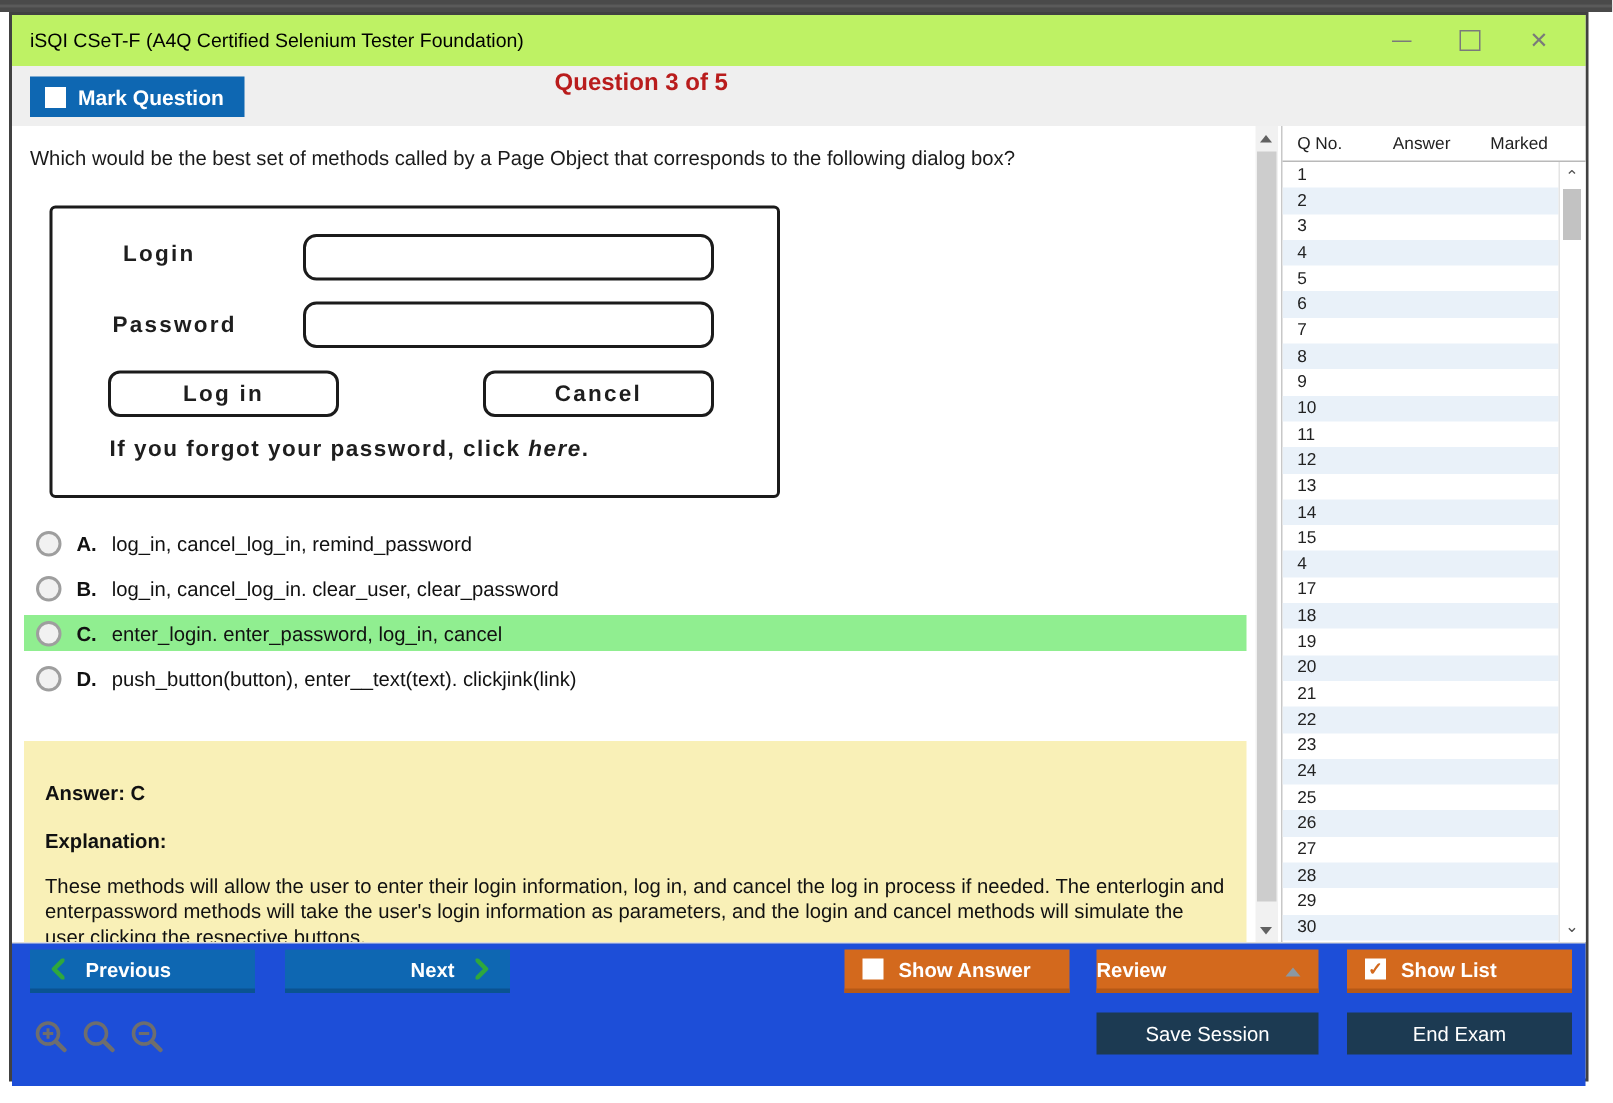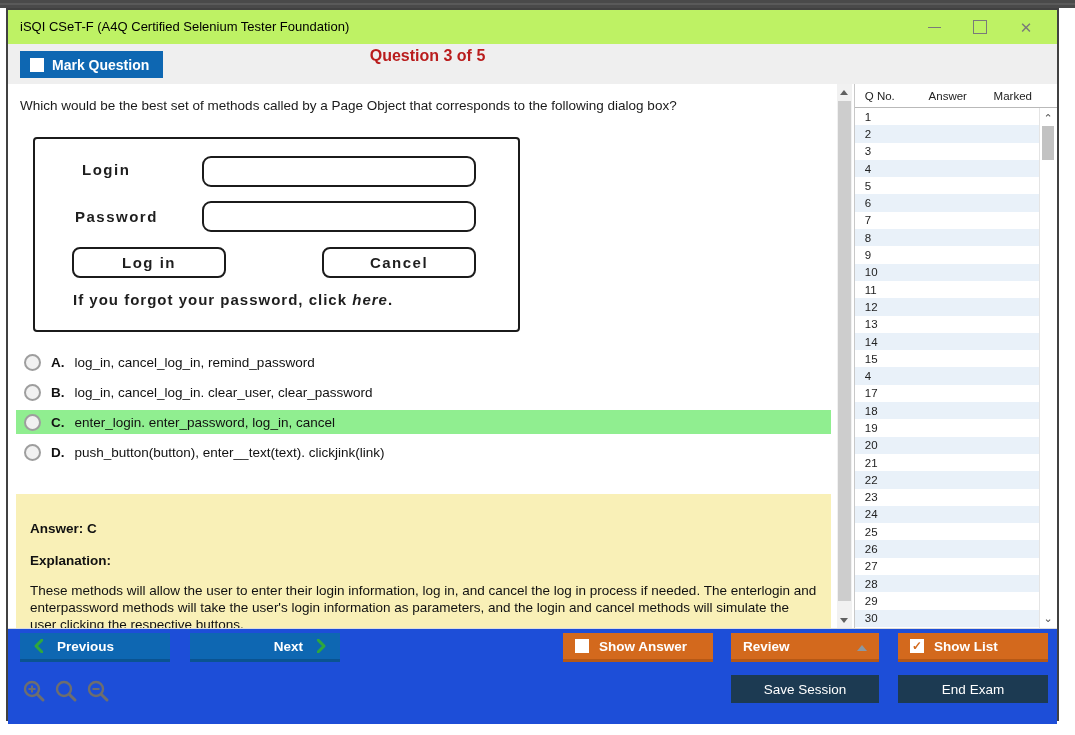--- a/index.html
+++ b/index.html
@@ -71,21 +71,21 @@
 
   
   .footer{position:relative;height:95px;background:#1d4ed8;border-top:1px solid #dcdcdc;}
   .btn{position:absolute;height:29px;display:flex;align-items:center;box-sizing:border-box;font-size:13.5px;font-weight:bold;color:#fff;cursor:pointer;}
   .btn-blue{background:#0e67b2;border-bottom:3px solid #0a5391;}
   .btn-orange{background:#d3691d;border-bottom:3px solid #b55816;}
   .btn-navy{background:#1c3a52;justify-content:center;font-weight:normal;font-size:13.5px;height:28px;}
   .prev{left:12px;top:4px;width:150px;padding-left:14px;gap:14px;}
   .next{left:182px;top:4px;width:150px;justify-content:flex-end;padding-right:14px;gap:14px;}
   .show-answer{left:555px;top:4px;width:150px;padding-left:12px;gap:10px;}
-  .review{left:723px;top:4px;width:148px;padding-left:12px;}
+  .review{left:723px;top:4px;width:148px;padding-left:0;}
   .review .tri{position:absolute;right:12px;top:12px;width:0;height:0;border-left:5px solid transparent;border-right:5px solid transparent;border-bottom:6px solid #8b98a3;}
   .show-list{left:890px;top:4px;width:150px;padding-left:12px;gap:10px;}
   .save-session{left:723px;top:46px;width:148px;}
   .end-exam{left:890px;top:46px;width:150px;}
   .zoom-icons{position:absolute;left:14px;top:50px;display:flex;gap:7px;}
   .zoom-icons svg{cursor:pointer;}
 </style>
 </head>
 <body>
 

